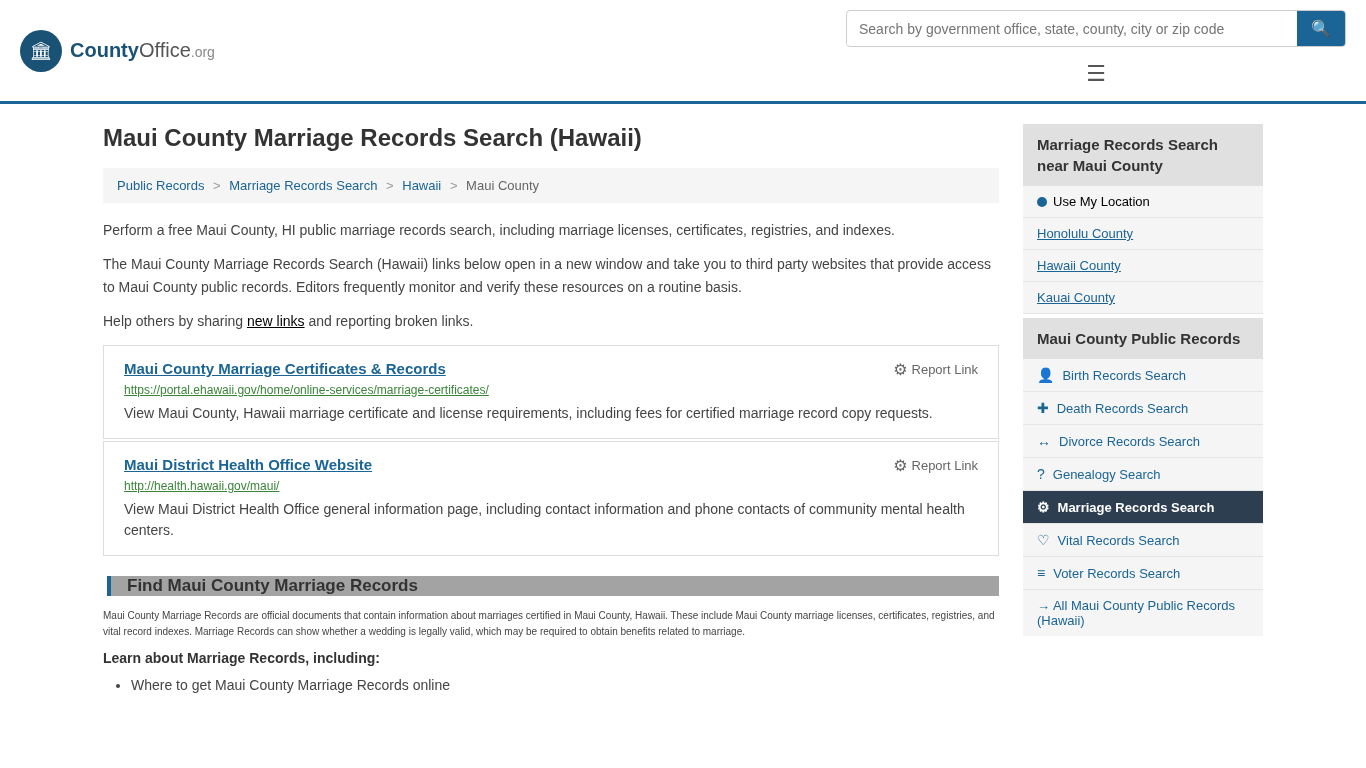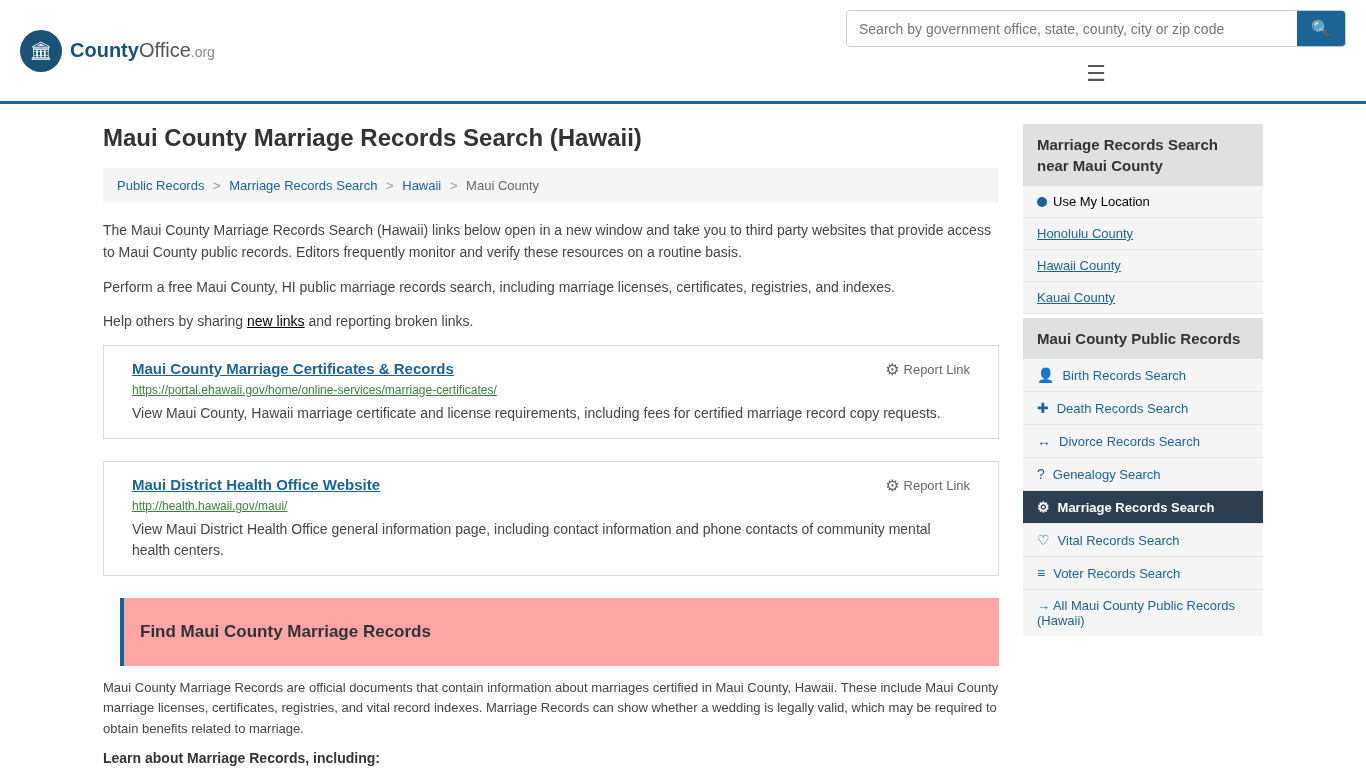--- a/index.html
+++ b/index.html
@@ -104,22 +104,22 @@
     .description {
       margin-bottom: 12px;
       line-height: 1.6;
       color: #444;
       font-size: 14px;
     }
 
     
     .record-entry {
       border: 1px solid #ddd;
-      padding: 14px 28px;
-      margin-bottom: 22px;
+      padding: 14px 20px;
+      margin-bottom: 2px;
       background: #fff;
     }
     .record-entry-header {
       display: flex;
       justify-content: space-between;
       align-items: flex-start;
       margin-bottom: 4px;
     }
     .record-title {
       font-size: 15px;
@@ -147,27 +147,27 @@
       font-size: 14px;
       color: #444;
       line-height: 1.5;
     }
 
     
     .section-heading {
       font-size: 17px;
       font-weight: bold;
       color: #333;
-      background: #fca5a5;
-      padding: 24px 16px;
-      margin: 20px 0 12px 17px;
+      background: #a3a3a3;
+      padding: 0 16px;
+      margin: 20px 0 12px 4px;
       border-left: 4px solid #1a6496;
     }
     .section-text {
-      font-size: 13px;
+      font-size: 10px;
       color: #444;
       line-height: 1.6;
       margin-bottom: 10px;
     }
     .section-subheading {
       font-size: 14px;
       font-weight: bold;
       color: #333;
       margin-bottom: 8px;
     }
@@ -282,22 +282,22 @@
     <div class="breadcrumb">
       <a href="#">Public Records</a>
       <span class="sep">&gt;</span>
       <a href="#">Marriage Records Search</a>
       <span class="sep">&gt;</span>
       <a href="#">Hawaii</a>
       <span class="sep">&gt;</span>
       <span>Maui County</span>
     </div>
 
+    <p class="description">Perform a free Maui County, HI public marriage records search, including marriage licenses, certificates, registries, and indexes.</p>
     <p class="description">The Maui County Marriage Records Search (Hawaii) links below open in a new window and take you to third party websites that provide access to Maui County public records. Editors frequently monitor and verify these resources on a routine basis.</p>
-    <p class="description">Perform a free Maui County, HI public marriage records search, including marriage licenses, certificates, registries, and indexes.</p>
     <p class="description">
       <span>Help others by sharing</span>
       <a class="new-links" href="#">new links</a>
       <span>and reporting broken links.</span>
     </p>
 
     <div class="record-entry">
       <div class="record-entry-header">
         <span class="record-title">Maui County Marriage Certificates &amp; Records</span>
         <span class="report-link">

